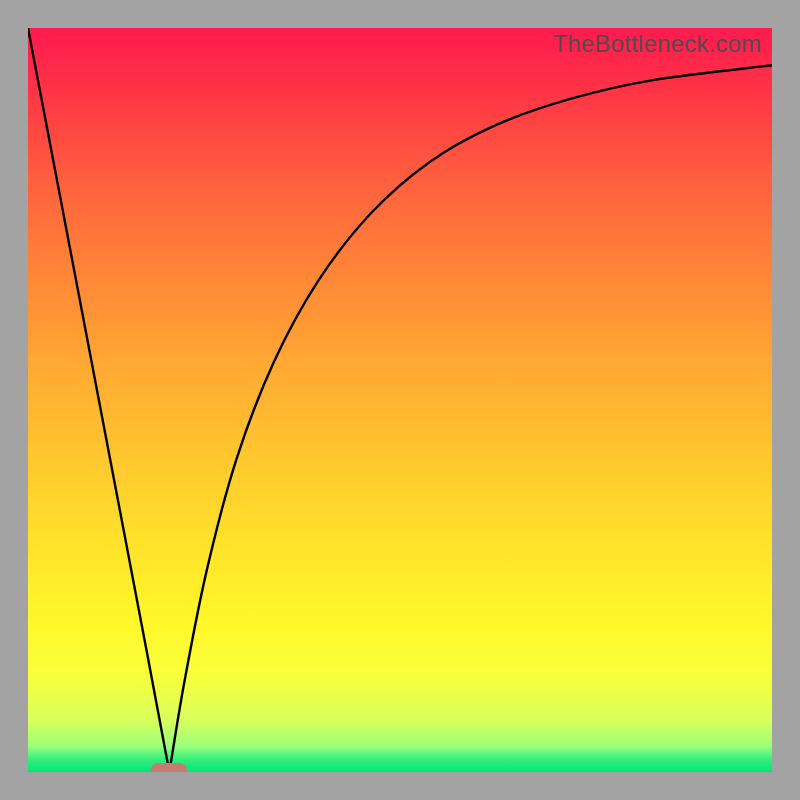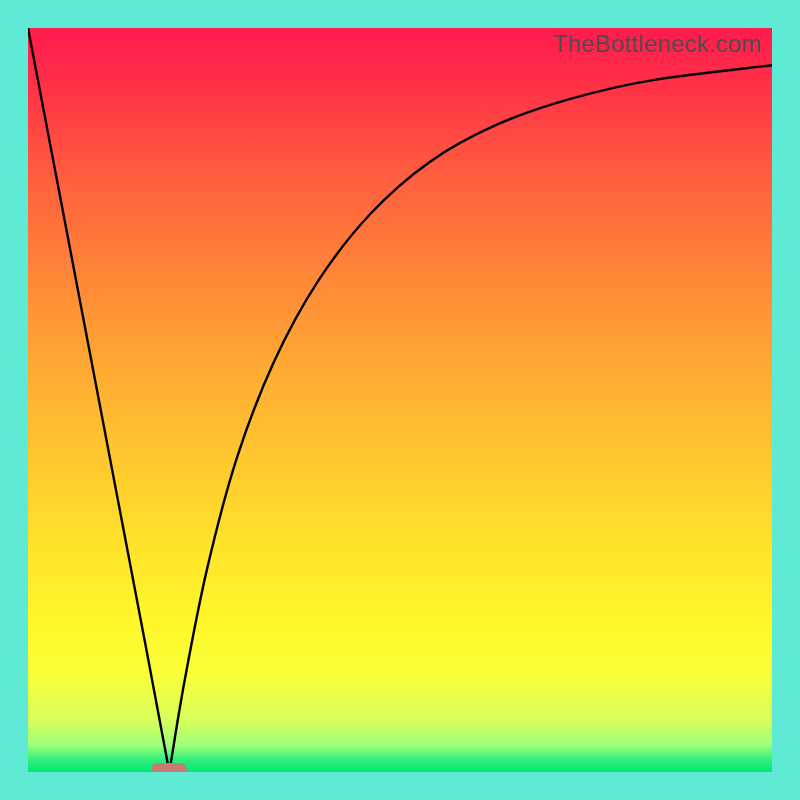--- a/index.html
+++ b/index.html
@@ -8,21 +8,21 @@
     width: 800px;
     height: 800px;
     background: #000;
     overflow: hidden;
     font-family: Arial, Helvetica, sans-serif;
   }
   .frame {
     position: relative;
     width: 800px;
     height: 800px;
-    background: #5eead4;
+    background: #a3a3a3;
   }
   .plot {
     position: absolute;
     left: 28px;
     top: 28px;
     width: 744px;
     height: 744px;
     overflow: hidden;
   }
   .gradient {

